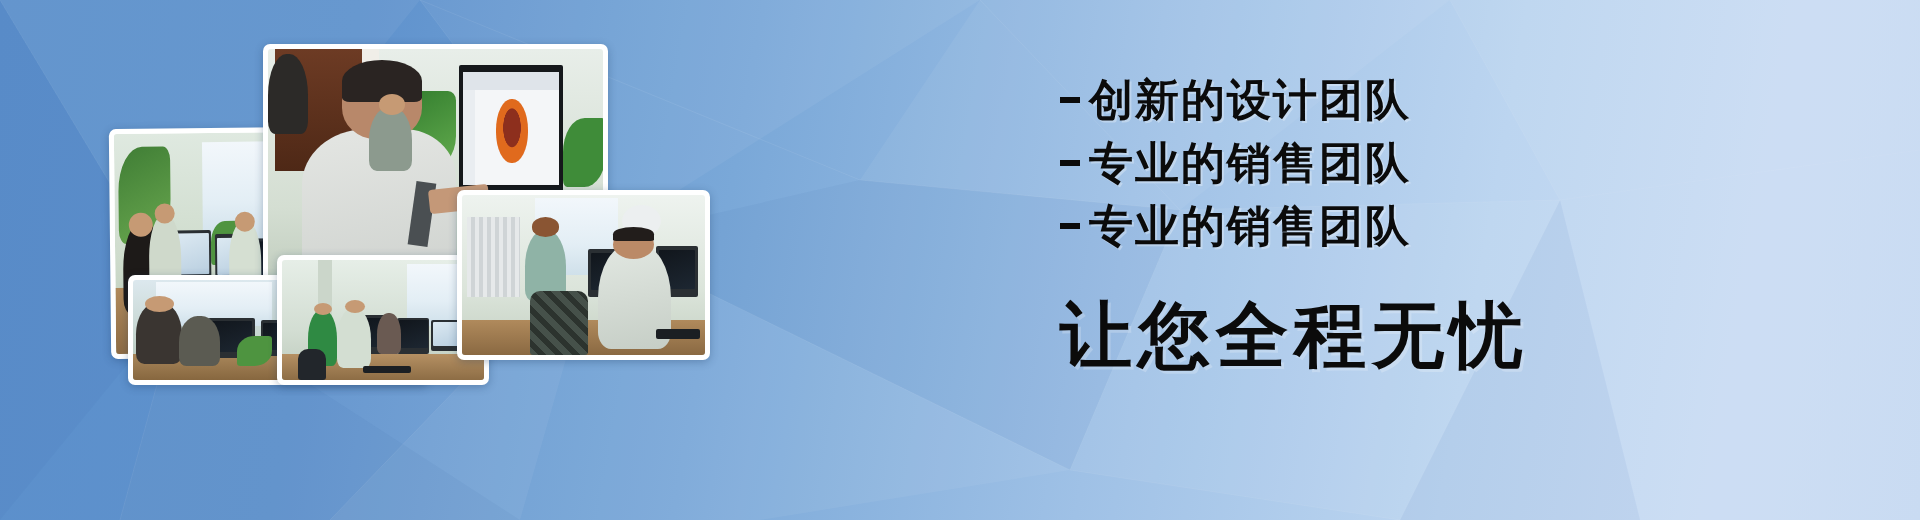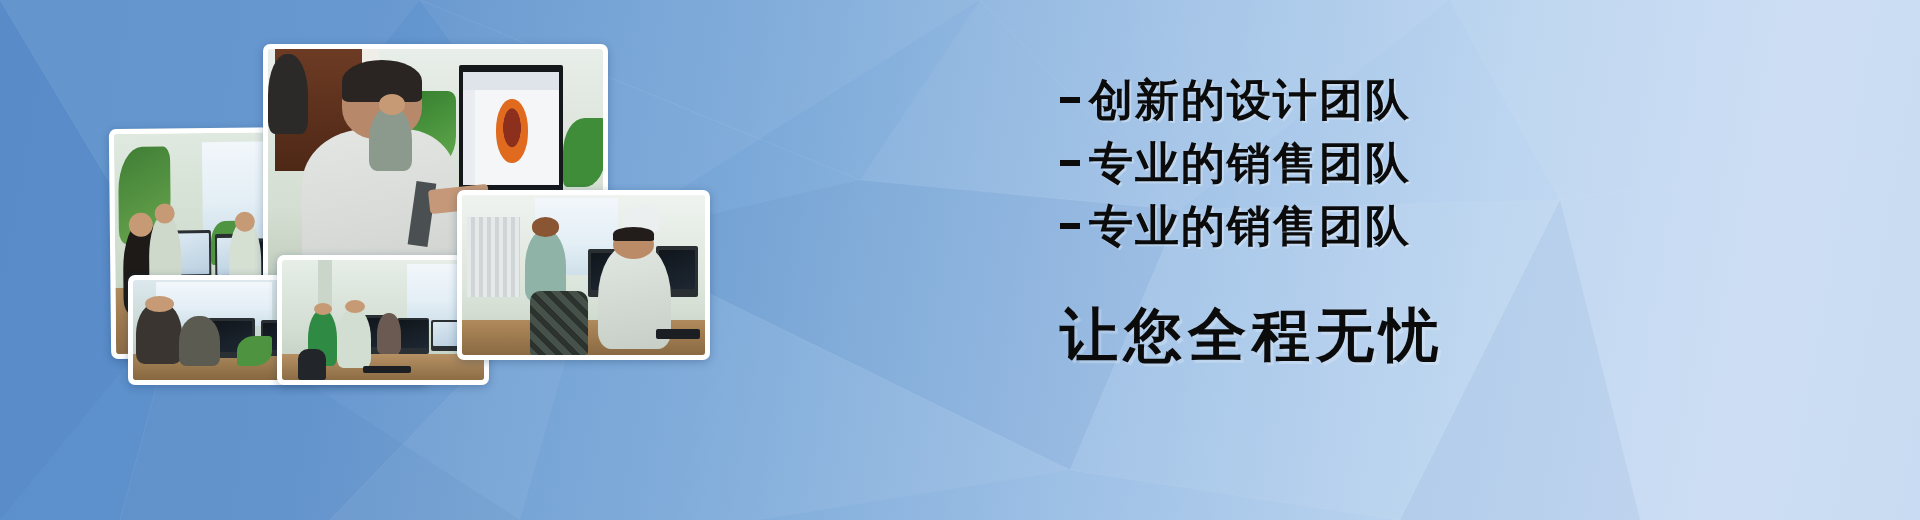--- a/index.html
+++ b/index.html
@@ -101,21 +101,21 @@
     width: 20px;
     height: 6px;
     background: #0b0b0b;
     margin-right: 9px;
     flex: none;
   }
   .headline {
     margin-top: 30px;
     color: #0b0b0b;
     font-weight: bold;
-    font-size: 58px;
+    font-size: 72px;
     line-height: 96px;
     letter-spacing: 6px;
     white-space: nowrap;
     text-shadow: 3px 3px 0 rgba(255,255,255,0.22);
   }
 </style>
 </head>
 <body>
 
 <div class="banner">

